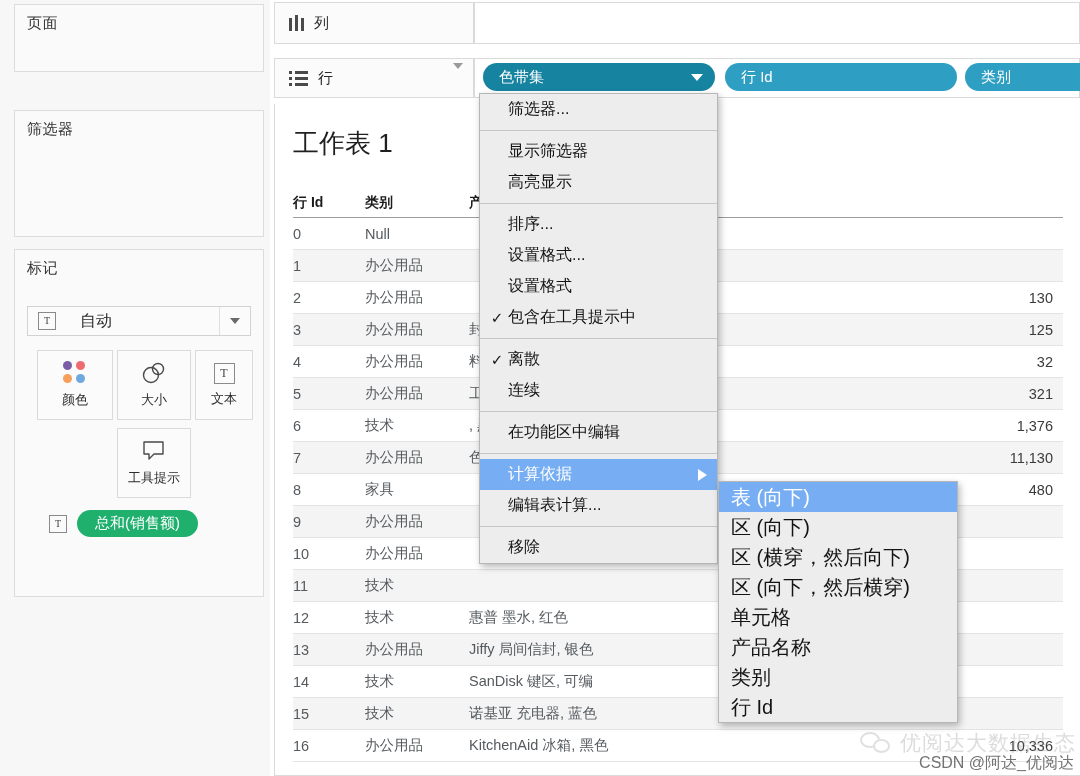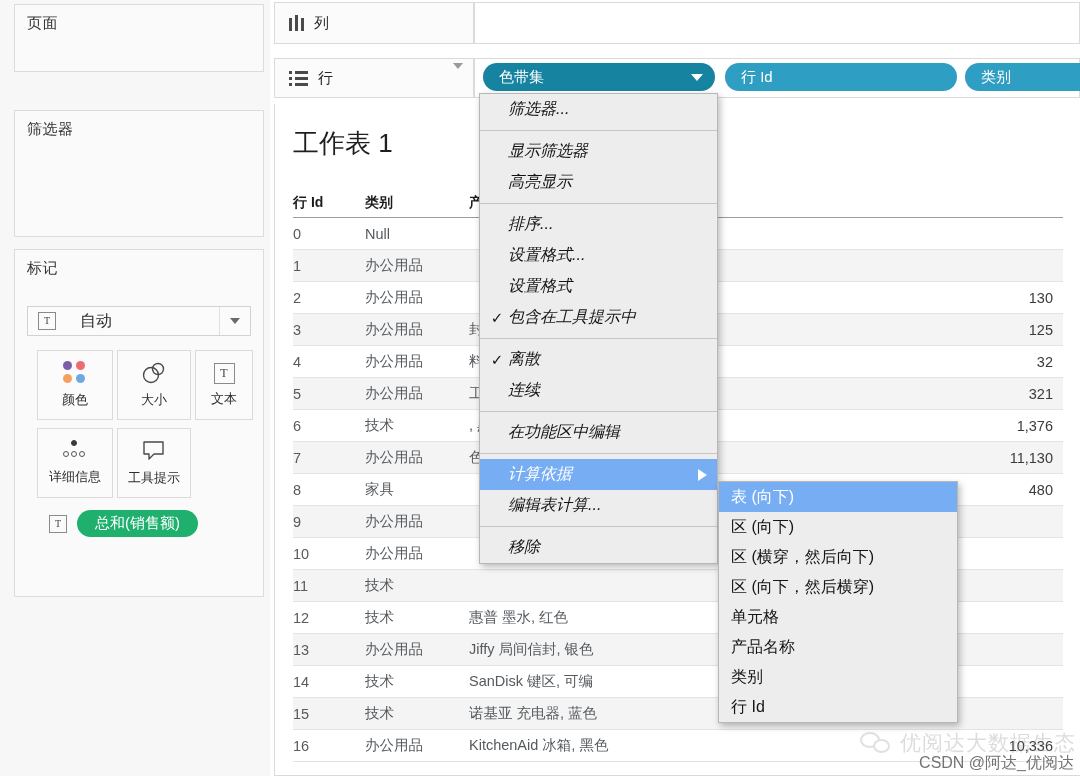--- a/index.html
+++ b/index.html
@@ -146,36 +146,36 @@
   .tbl-row .c-val { color: #3b3b3b; }
   .col-sep {
     position:absolute; top: 86px; width: 1px; background:#ffffff; height: 600px;
   }
 
   
   .menu {
     position: absolute; background: #ededed; border: 1px solid #b7b7b7;
     box-shadow: 2px 3px 7px rgba(0,0,0,.28); box-sizing: border-box; z-index: 40;
   }
-  #main-menu { left: 479px; top: 93px; width: 239px; font-style: italic; }
+  #main-menu { left: 479px; top: 93px; width: 239px; }
   .menu-item {
     height: 31px; display: flex; align-items: center; font-size: 16px; color: #141414;
     padding-left: 6px; position: relative;
   }
   .menu-item .mi-check { width: 22px; font-size: 15px; color:#141414; text-align:center; }
   .menu-item .mi-label { margin-left: 0px; }
   .menu-item.sel { background: #77aef3; color: #ffffff; }
   .menu-item.sel .mi-label { color: #ffffff; }
   .menu-sep { height: 1px; background: #c6c6c6; margin: 5px 0; }
   .mi-arrow {
     position: absolute; right: 10px; width:0; height:0;
     border-top:6px solid transparent; border-bottom:6px solid transparent; border-left:9px solid #ffffff;
   }
   #sub-menu { left: 718px; top: 481px; width: 240px; z-index: 50; }
-  #sub-menu .menu-item { font-size: 16px; padding-left: 12px; height: 30px; }
+  #sub-menu .menu-item { font-size: 20px; padding-left: 12px; height: 30px; }
   #sub-menu .menu-item.sel { background: #77aef3; }
 
   
   .wm-wrap { position:absolute; right: 4px; bottom: 2px; z-index: 60; pointer-events:none; }
   .wm-line1 { display:flex; align-items:center; gap:6px; opacity:.30; }
   .wm-text1 { font-size: 21px; color:#8d8d8d; letter-spacing:1px; }
   .wm-line2 { font-size: 16px; color:#737373; text-align:right; margin-top:-4px; margin-right:2px;}
   .wechat {
     position: relative; width: 34px; height: 26px;
   }
@@ -227,29 +227,20 @@
           <circle cx="17" cy="8" r="5.5" fill="none" stroke="#4a4a4a" stroke-width="1.4"></circle>
         </svg>
         <span class="cap">大小</span>
       </div>
 
       <div class="shelf-box" id="mk-text">
         <span class="t-glyph" style="width:19px;height:19px;font-size:12px;">T</span>
         <span class="cap">文本</span>
       </div>
 
-      <div class="shelf-box" id="mk-detail">
-        <span class="detail-dots">
-            <i class="filled"></i>
-            <i></i>
-            <i></i>
-            <i></i>
-          </span>
-        <span class="cap">详细信息</span>
-      </div>
 
       <div class="shelf-box" id="mk-tooltip">
         <svg width="26" height="24" viewBox="0 0 26 24">
           <path d="M3 3 h19 v12 h-9 l-5 5 v-5 h-5 z" fill="none" stroke="#4a4a4a" stroke-width="1.4" stroke-linejoin="round"></path>
         </svg>
         <span class="cap">工具提示</span>
       </div>
 
       <div class="measure-pill-row">
         <span class="t-glyph">T</span>

